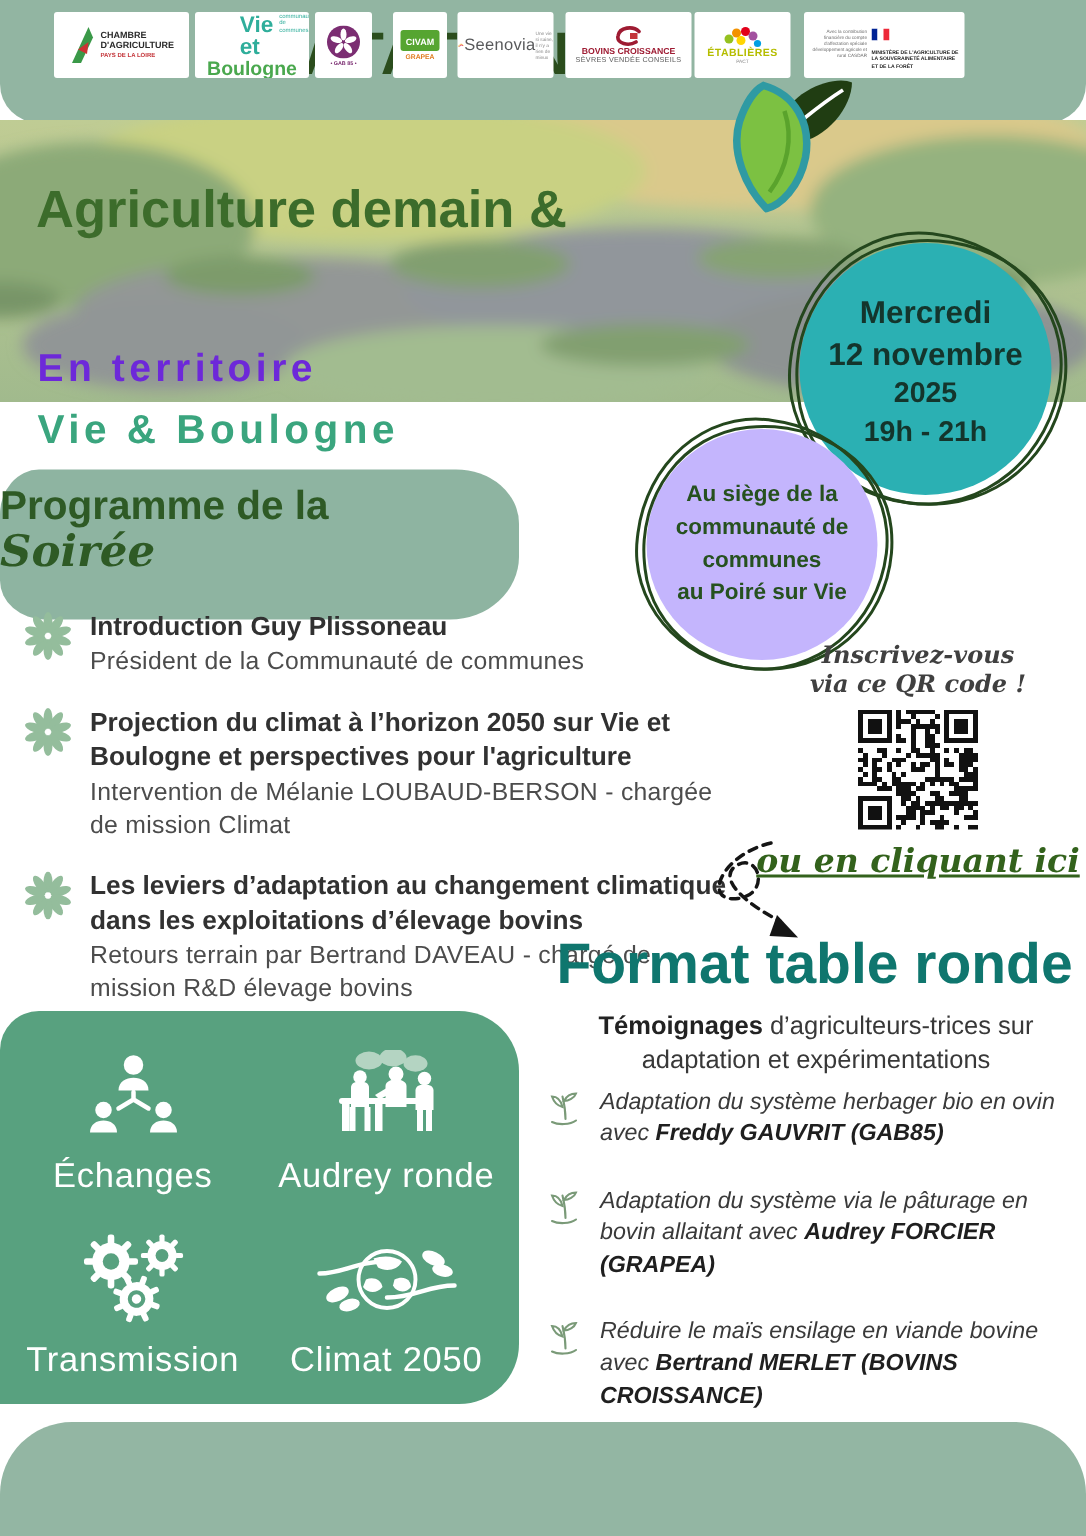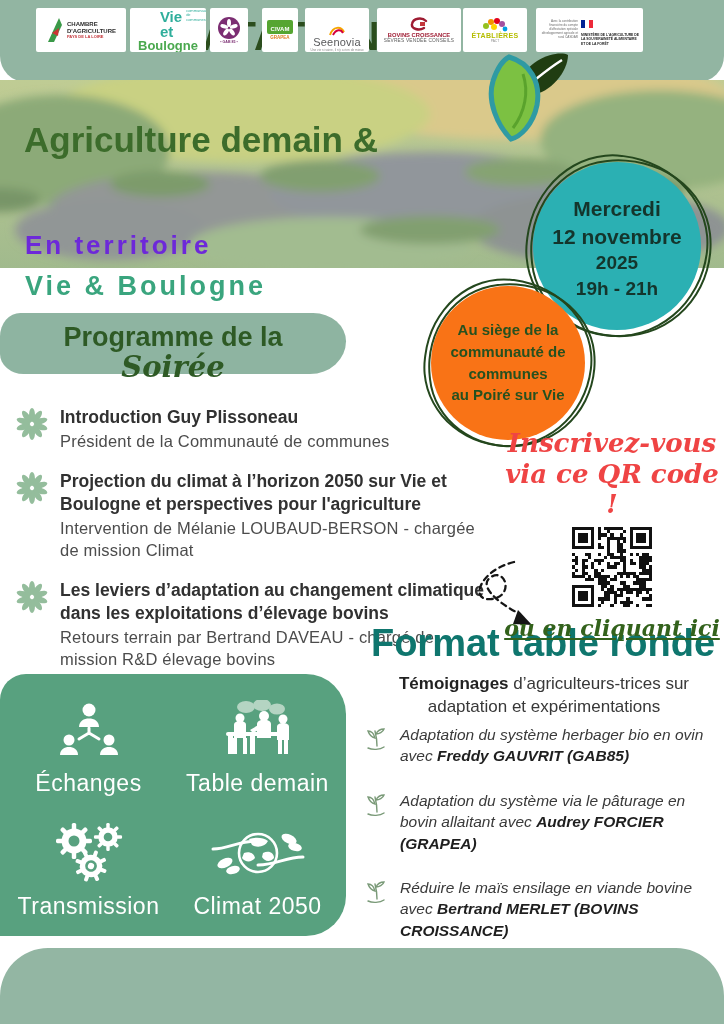--- a/index.html
+++ b/index.html
@@ -27,42 +27,42 @@
   .badge::before,.badge::after{content:"";position:absolute;border:2.5px solid #24471d;
       border-radius:47% 53% 50% 50% / 52% 48% 53% 47%;pointer-events:none;}
   .badge::before{inset:-7px;transform:rotate(7deg);}
   .badge::after{inset:-3px -11px -7px -3px;transform:rotate(-6deg);border-width:2px;}
   .date-badge{left:533px;top:142px;width:168px;height:168px;background:#2bb0b3;
               color:#14352c;font-weight:800;padding-top:0;margin-top:20px;}
   .date-badge .l{line-height:1.32;}
   .date-badge .big{font-size:21px;}
   .date-badge .small{font-size:19px;}
   .date-inner{padding-top:33px;}
-  .location-badge{left:431px;top:286px;width:154px;height:154px;background:#f97316;
+  .location-badge{left:431px;top:286px;width:154px;height:154px;background:#c4b5fd;
                   color:#26511f;font-weight:800;font-size:15px;line-height:1.45;}
   .location-inner{padding-top:33px;}
 
   
-  .program-banner{position:absolute;left:0;top:313px;width:346px;height:61px;background:#8eb4a1;
-      border-radius:26px 42px 46px 30px / 30px 36px 42px 26px;text-align:center;color:#2e5a25;}
+  .program-banner{position:absolute;left:0;top:313px;width:346px;height:100px;background:#8eb4a1;
+      border-radius:26px 42px 46px 30px / 30px 36px 42px 26px;color:#2e5a25;}
   .program-banner .h1{margin-top:9px;font-size:27px;font-weight:800;}
   .program-banner .h2{margin-top:-3px;font-size:29px;font-weight:700;font-style:italic;
                       font-family:"DejaVu Serif",serif;}
 
   
   .program-list{position:absolute;left:16px;top:406px;width:470px;}
   .program-item{display:flex;gap:12px;margin-bottom:17px;}
   .program-item .bullet{flex:0 0 32px;padding-top:2px;}
   .program-item .tit{font-size:17.5px;line-height:1.32;font-weight:700;color:#313131;max-width:430px;}
   .program-item .desc{font-size:16.5px;line-height:1.32;color:#4c4c4c;letter-spacing:.2px;max-width:440px;margin-top:2px;}
 
   
   .signup{position:absolute;left:503px;top:428px;width:218px;text-align:center;z-index:5;}
   .signup .script{font-family:"DejaVu Serif",serif;font-style:italic;font-weight:800;
-                  color:#ef4444;font-size:26px;line-height:1.18;}
+                  color:#404040;font-size:16px;line-height:1.18;}
   .qr-wrap{width:80px;height:80px;margin:7px auto 6px auto;background:#fff;}
   .signup .link{font-family:"DejaVu Serif",serif;font-style:italic;font-weight:800;
                 color:#33621c;font-size:22px;text-decoration:underline;display:inline-block;margin-top:2px;}
   .dashed-arrow{position:absolute;left:452px;top:556px;width:118px;height:80px;z-index:2;}
 
   
   .roundtable-heading{position:absolute;left:362px;top:622px;width:362px;text-align:center;
       font-size:38px;font-weight:800;color:#0f766e;white-space:nowrap;}
   .roundtable-intro{position:absolute;left:372px;top:672px;width:344px;text-align:center;
       font-size:17px;line-height:1.38;color:#383838;}
@@ -91,21 +91,21 @@
   .lc-chambre .t2{font-size:4px;font-weight:800;color:#c4353a;}
   .lc-vie{left:130px;width:76px;flex-direction:column;line-height:1;}
   .lc-vie .v1{font-size:15px;font-weight:800;color:#2fae9b;margin-left:32px;}
   .lc-vie .vsub{font-size:4px;color:#2fae9b;margin-left:4px;}
   .lc-vie .v2{font-size:13px;font-weight:800;color:#4aa84e;}
   .lc-gab{left:210px;width:38px;flex-direction:column;}
   .lc-gab .glab{font-size:3.6px;font-weight:700;color:#7b2d72;margin-top:1px;}
   .lc-civam{left:262px;width:36px;flex-direction:column;}
   .lc-civam .c1{background:#56a531;color:#fff;font-size:6px;font-weight:800;padding:6px 4px 2px 4px;border-radius:2px;}
   .lc-civam .c2{font-size:4.5px;font-weight:800;color:#e07b1f;margin-top:1px;}
-  .lc-seenovia{left:305px;width:64px;flex-direction:column;justify-content:flex-end;}
+  .lc-seenovia{left:305px;width:64px;flex-direction:row;}
   .lc-seenovia .s1{font-size:11px;color:#58595b;font-weight:400;letter-spacing:.2px;}
   .lc-seenovia .s2{font-size:3.2px;color:#8a8a8a;}
   .lc-bovins{left:377px;width:84px;flex-direction:column;}
   .lc-bovins .b1{font-size:5.8px;font-weight:800;color:#9e1b32;margin-top:1px;}
   .lc-bovins .b2{font-size:4.8px;color:#5c5c5c;letter-spacing:.2px;}
   .lc-etab{left:463px;width:64px;flex-direction:column;}
   .lc-etab .e1{font-size:7px;font-weight:800;color:#b5bd00;letter-spacing:.3px;}
   .lc-etab .e2{font-size:3.2px;color:#8a8a8a;}
   .lc-min{left:536px;width:107px;gap:3px;padding:0 3px;box-sizing:border-box;}
   .lc-min .mleft{font-size:3.1px;color:#6b6b6b;line-height:1.25;text-align:right;width:38px;}
@@ -594,21 +594,21 @@
               <path d="M57,40 L57,27 C57,24 60,23 63,23 C66,23 69,24 69,27 L69,40 Z"></path>
             <rect x="58" y="40" width="4" height="14"></rect>
               <rect x="64" y="40" width="4" height="14"></rect>
             <rect x="6" y="32" width="62" height="4" rx="2"></rect>
             <rect x="8" y="36" width="5" height="18"></rect>
               <rect x="30" y="36" width="5" height="18"></rect>
             <path d="M30,30 L40,24 L42,28 L33,33 Z"></path>
           </g>
         </svg>
       </div>
-      <div class="flabel">Table demain</div>
+      <div class="flabel">Audrey ronde</div>
     </div>
     <div class="feature">
       <div class="ficon">
         <svg width="76" height="62" viewBox="0 0 76 62">
           <g fill="#ffffff">
             <g transform="translate(23,19)">
               <g>
                   <rect x="-2.2" y="-18" width="4.4" height="7" rx="1.6"></rect>
                   <rect x="-2.2" y="11" width="4.4" height="7" rx="1.6"></rect>
               <rect x="-18" y="-2.2" width="7" height="4.4" rx="1.6"></rect>

